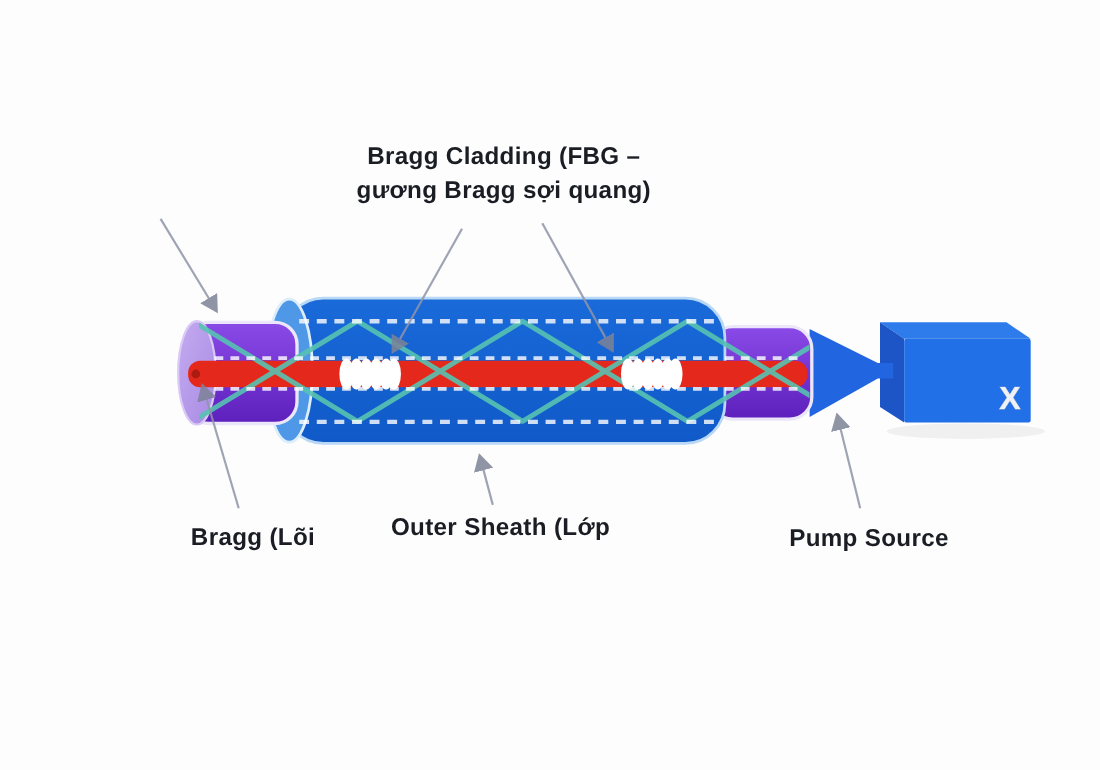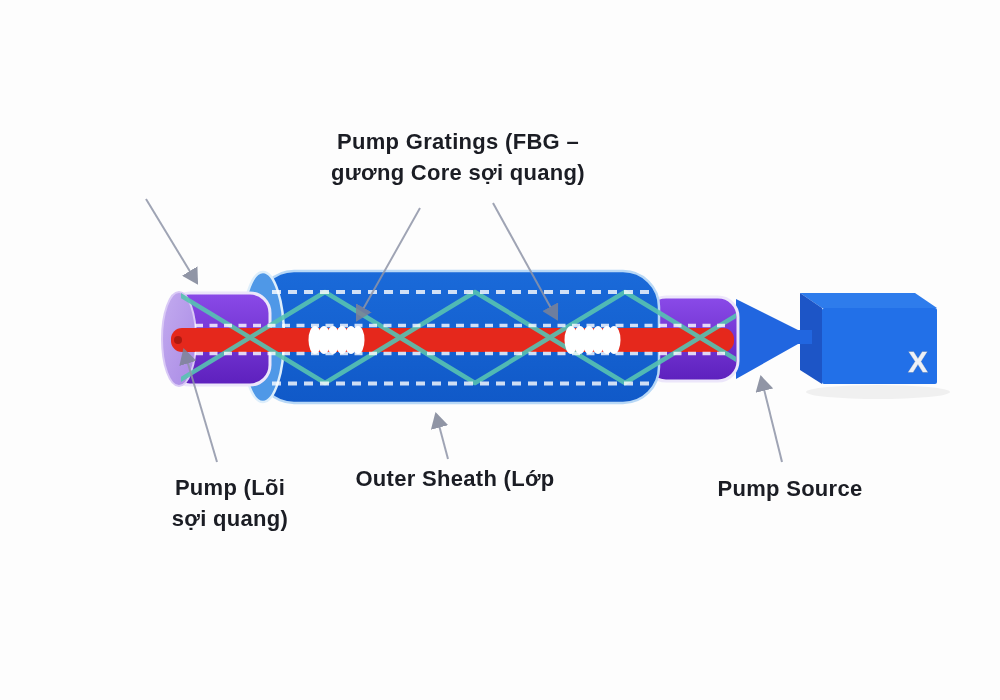--- a/index.html
+++ b/index.html
@@ -111,27 +111,26 @@
       <line x1="493" y1="203" x2="557" y2="319" marker-end="url(#arrowHead)"></line>
       <line x1="448" y1="459" x2="436" y2="414" marker-end="url(#arrowHead)"></line>
       <line x1="782" y1="462" x2="761" y2="377" marker-end="url(#arrowHead)"></line>
     </g>
   </svg>
 
   <div class="label" style="left: 48px; top: 140px; width: 205px;">
   </div>
 
   <div class="label" style="left: 288px; top: 126px; width: 340px;">
-    <span>Pump Gratings (FBG –</span>
-    <span>gương Core sợi quang)</span>
+    <span>Bragg Cladding (FBG –</span>
+    <span>gương Bragg sợi quang)</span>
   </div>
 
   <div class="label" style="left: 130px; top: 472px; width: 200px;">
-    <span>Pump (Lõi</span>
-    <span>sợi quang)</span>
+    <span>Bragg (Lõi</span>
   </div>
 
   <div class="label" style="left: 330px; top: 463px; width: 250px;">
     <span>Outer Sheath (Lớp</span>
   </div>
 
   <div class="label" style="left: 690px; top: 473px; width: 200px;">
     <span>Pump Source</span>
   </div>
 

